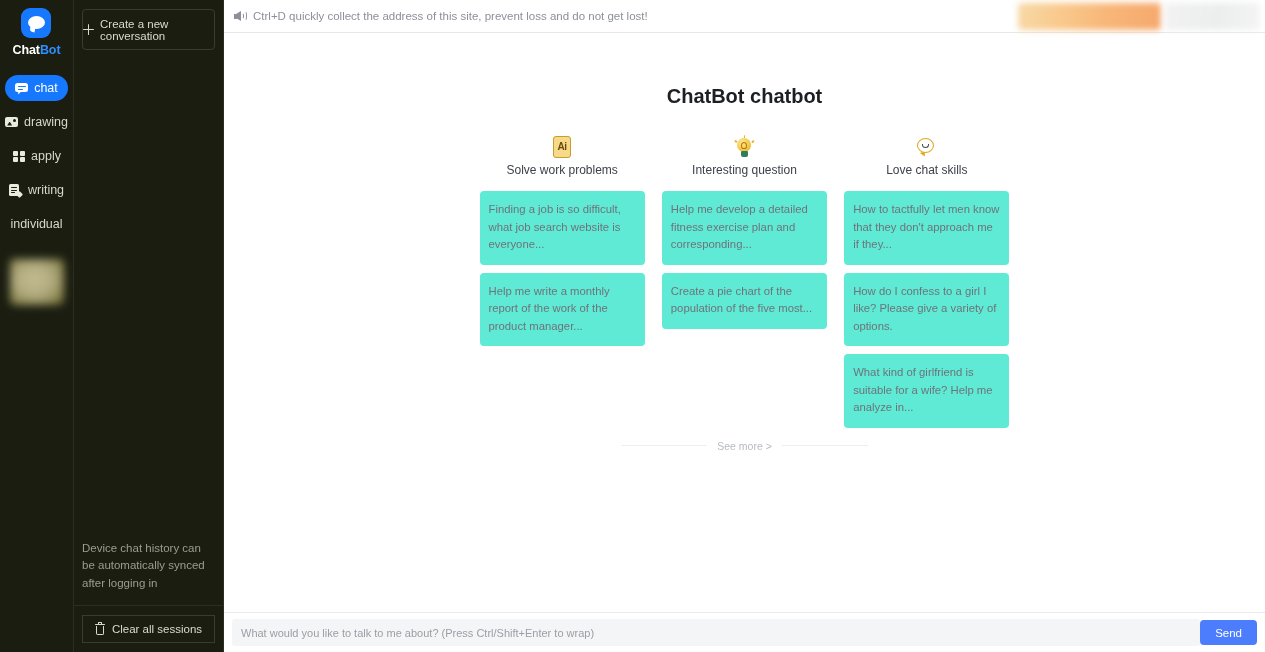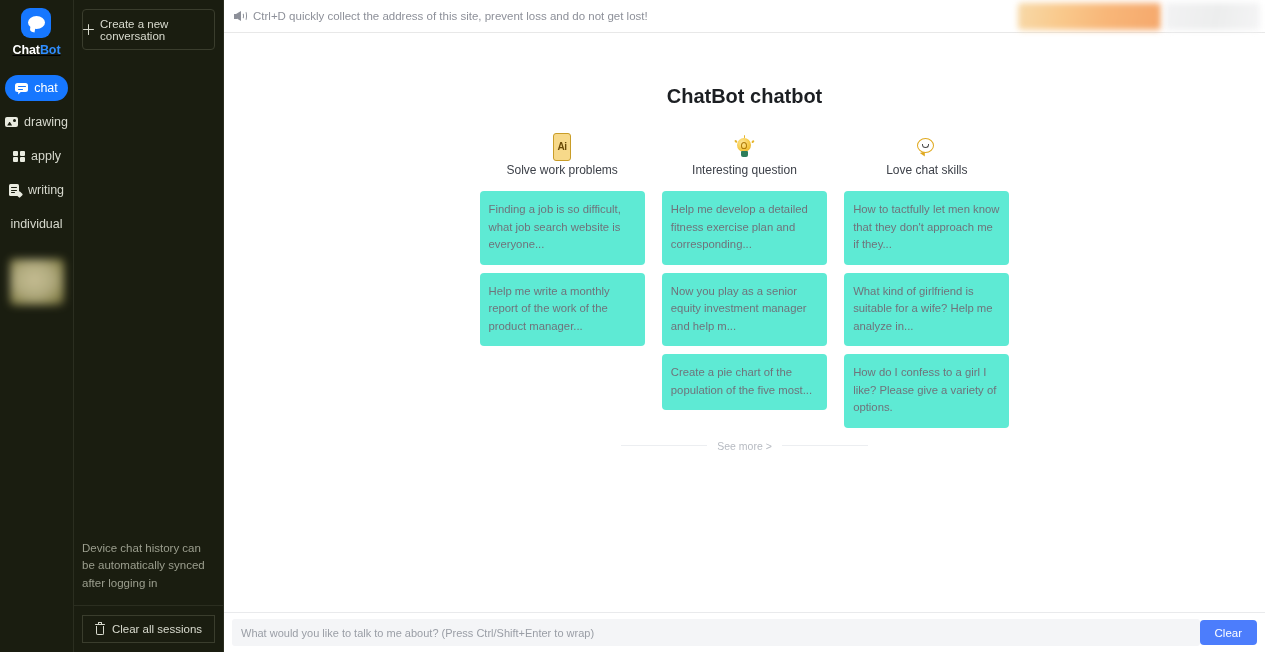--- a/index.html
+++ b/index.html
@@ -26,21 +26,21 @@
   }
   .bubble-glyph { width: 17px; height: 15px; position: relative; }
   .bubble-glyph .b {
     position: absolute; left: 0; top: 0; width: 17px; height: 13px;
     background: #ffffff; border-radius: 50% 50% 50% 50%;
   }
   .bubble-glyph .tail {
     position: absolute; left: 2px; bottom: -1px; width: 5px; height: 5px;
     background: #ffffff; border-radius: 0 0 0 3px; transform: rotate(10deg);
   }
-  .brand-name { margin-top: 5px; font-size: 12.5px; font-weight: bold; letter-spacing: -0.1px; text-decoration: underline; }
+  .brand-name { margin-top: 5px; font-size: 12.5px; font-weight: bold; letter-spacing: -0.1px; }
   .brand-name .w { color: #ffffff; }
   .brand-name .c { color: #2f8dff; }
 
   .nav { margin-top: 18px; width: 100%; display: flex; flex-direction: column; align-items: center; }
   .nav-item {
     display: flex; align-items: center; gap: 6px;
     height: 26px; padding: 0 10px;
     border-radius: 13px;
     color: #d6d8cd; font-size: 12.5px;
     margin-bottom: 8px;
@@ -156,21 +156,21 @@
   .cat-grid {
     margin: 28px auto 0 auto;
     width: 530px;
     display: grid; grid-template-columns: repeat(3, 1fr);
     column-gap: 17px;
   }
   .cat-col { display: flex; flex-direction: column; align-items: stretch; }
   .cat-head { display: flex; flex-direction: column; align-items: center; }
   .cat-emoji { font-size: 17px; line-height: 20px; height: 22px; display: flex; align-items: center; justify-content: center; }
   .ai-badge {
-    width: 18px; height: 28px; border-radius: 3px;
+    width: 18px; height: 22px; border-radius: 3px;
     background: #f7d98a; border: 1.4px solid #c99d28;
     color: #6a4a07; font-size: 10px; font-weight: bold;
     display: flex; align-items: center; justify-content: center;
     letter-spacing: -0.3px;
   }
   .bulb {
     position: relative; width: 16px; height: 19px;
   }
   .bulb .glass { position: absolute; left: 1px; top: 0; width: 14px; height: 14px; border-radius: 50%; background: radial-gradient(circle at 38% 34%, #ffe89a 0%, #f6c945 55%, #d9a31c 100%); }
   .bulb .fil { position: absolute; left: 5px; top: 4px; width: 6px; height: 7px; border: 1.2px solid #b07d0b; border-radius: 50% 50% 40% 40%; }
@@ -353,51 +353,50 @@
                   <i class="ray r3"></i>
                   <i class="glass"></i>
                   <i class="fil"></i>
                   <i class="base"></i>
                 </span>
             </div>
             <div class="cat-label">Interesting question</div>
           </div>
           <div class="cards">
             <div class="card">Help me develop a detailed fitness exercise plan and corresponding...</div>
-            <div class="card">Now you play as a senior equity investment manager and help m...</div>
             <div class="card">Create a pie chart of the population of the five most...</div>
           </div>
         </div>
 
         <div class="cat-col">
           <div class="cat-head">
             <div class="cat-emoji">
               <span class="chatemoji">
                   <i class="tail2"></i>
                   <i class="oval"></i>
                   <i class="smile"></i>
                 </span>
             </div>
             <div class="cat-label">Love chat skills</div>
           </div>
           <div class="cards">
             <div class="card">How to tactfully let men know that they don't approach me if they...</div>
+            <div class="card">How do I confess to a girl I like? Please give a variety of options.</div>
             <div class="card">What kind of girlfriend is suitable for a wife? Help me analyze in...</div>
-            <div class="card">How do I confess to a girl I like? Please give a variety of options.</div>
           </div>
         </div>
 
       </div>
 
       <div class="see-more-row">
         <div class="hr"></div>
         <div class="see-more">See more &gt;</div>
         <div class="hr"></div>
       </div>
     </div>
 
     <div class="composer">
       <input class="composer-input" type="text" placeholder="What would you like to talk to me about? (Press Ctrl/Shift+Enter to wrap)" style="">
-      <button class="send-btn">Clear</button>
+      <button class="send-btn">Send</button>
     </div>
 
   </div>
 </div>
 
 </body></html>

